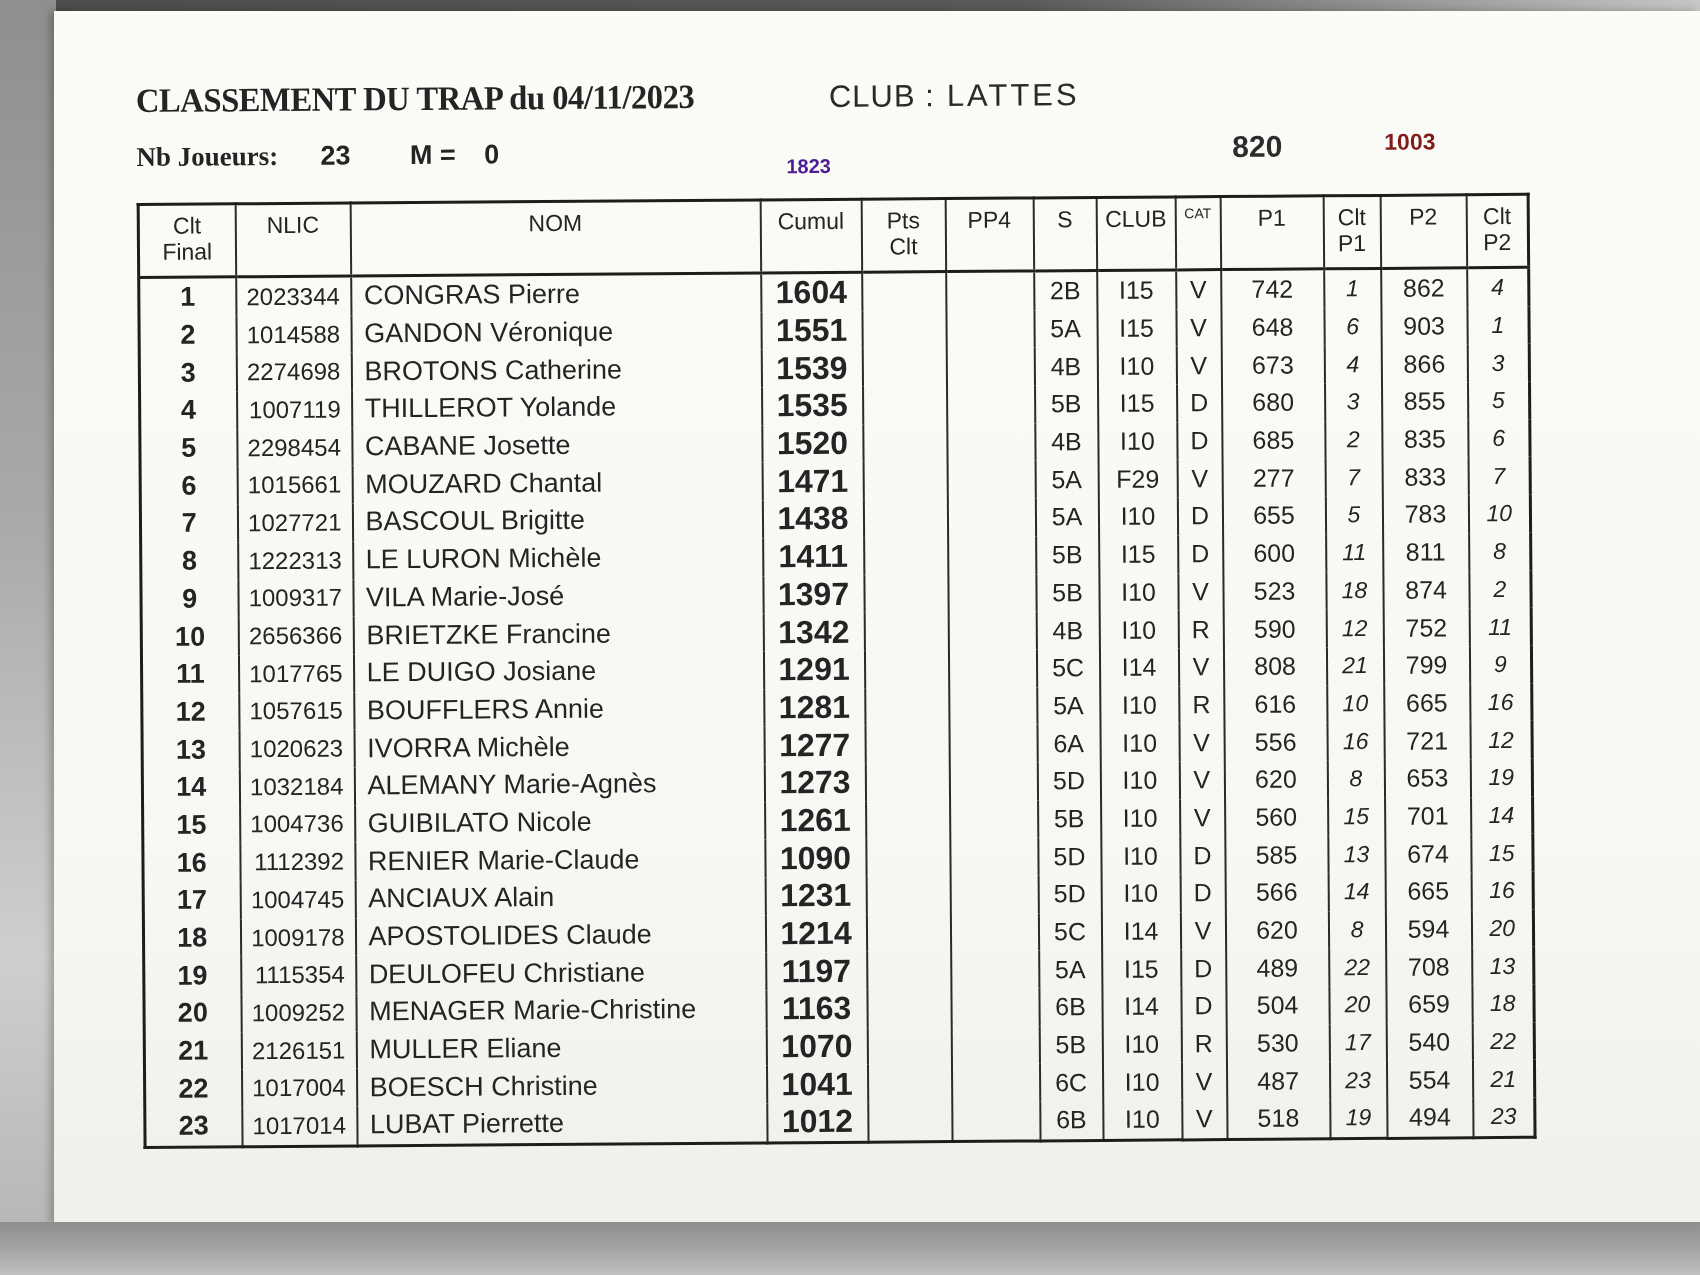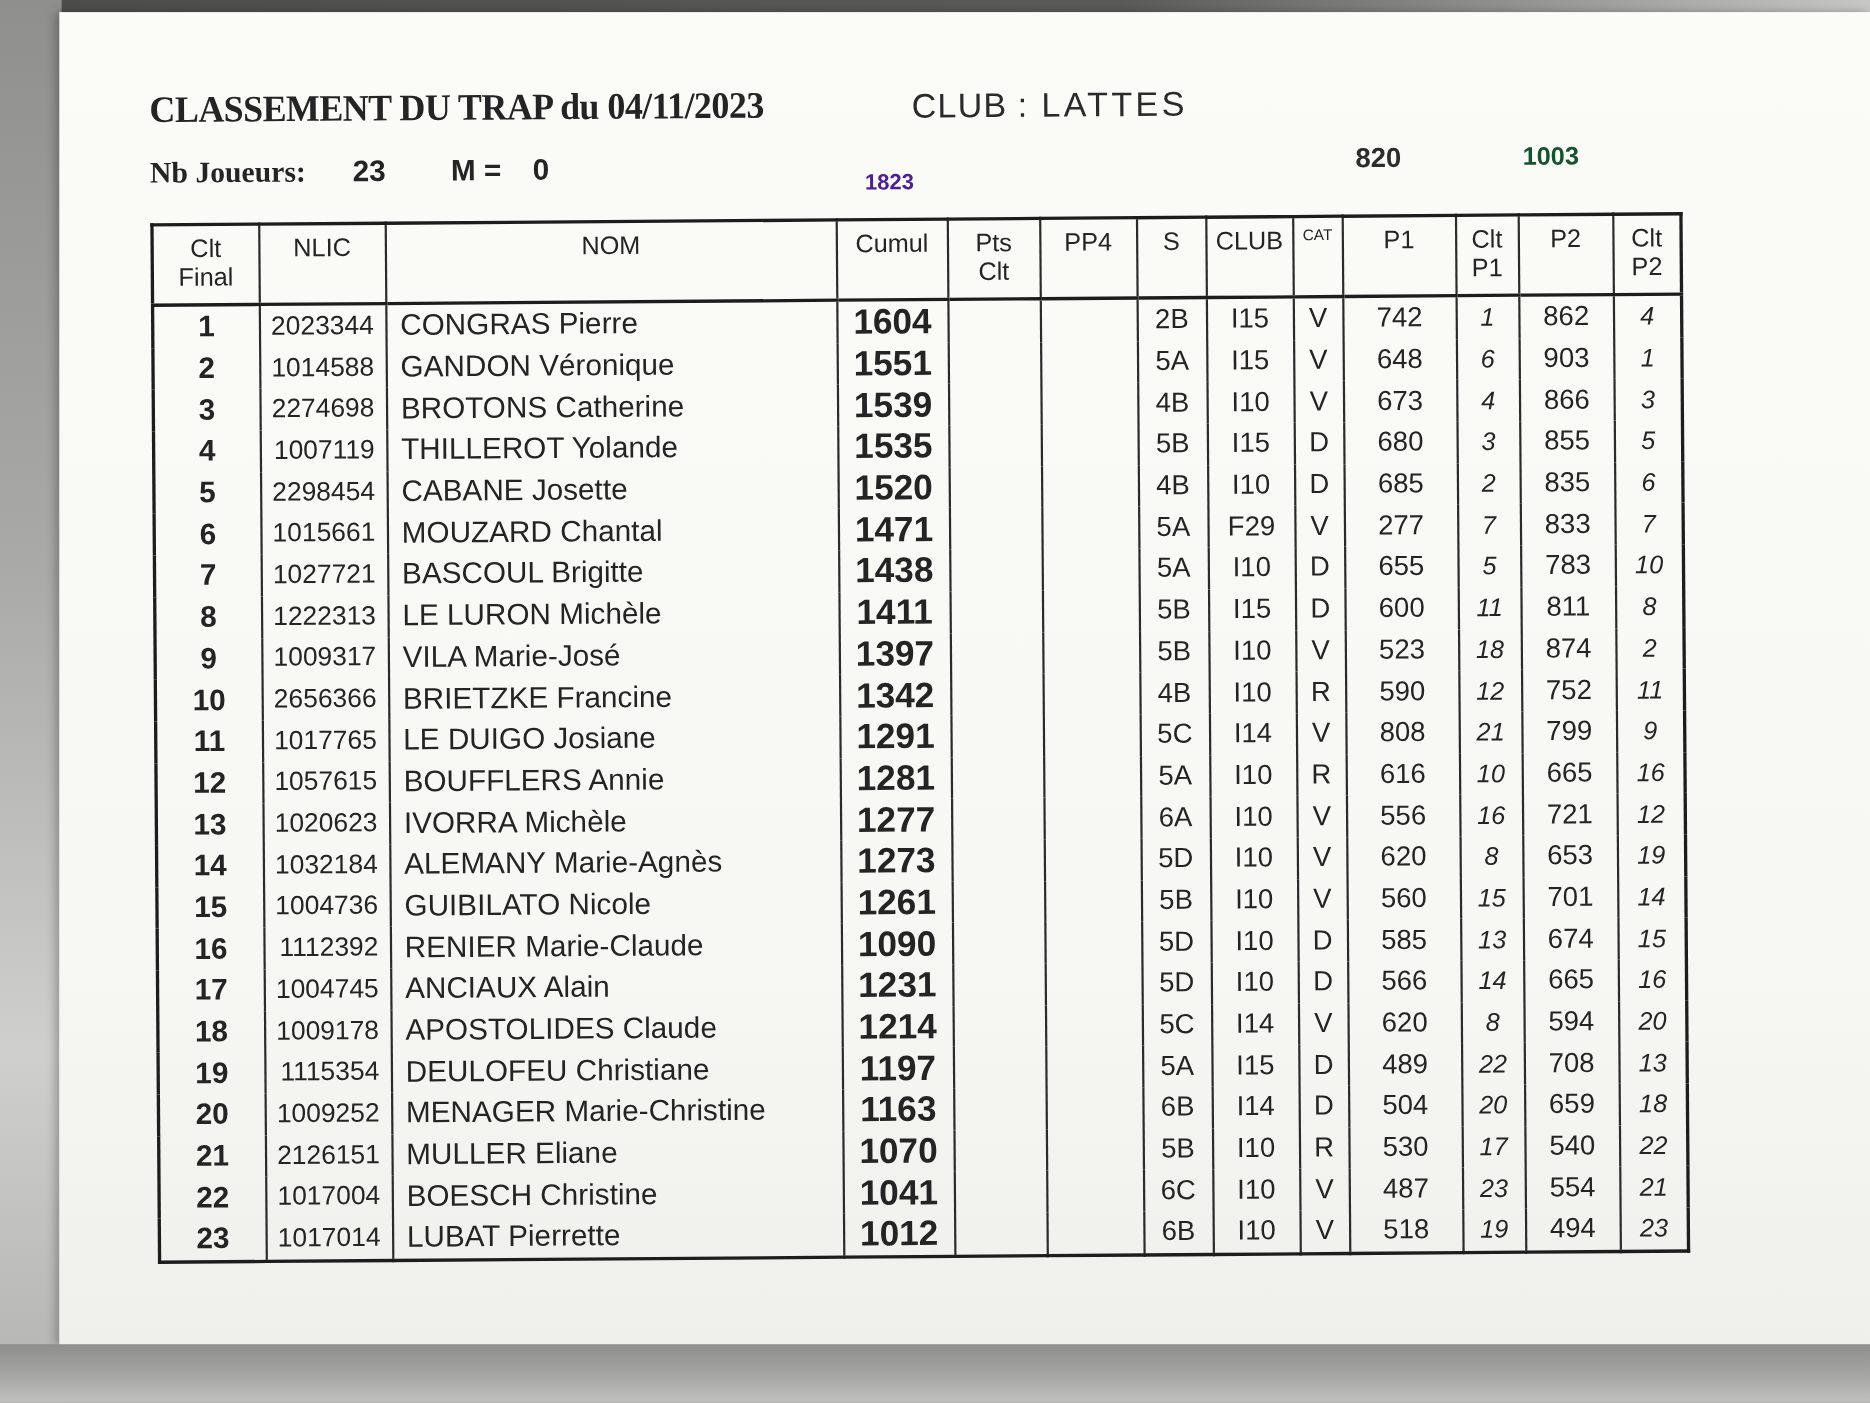--- a/index.html
+++ b/index.html
@@ -44,22 +44,22 @@
   }
   .club-line .club-name{margin-left:12px;letter-spacing:3px;}
   .players-line{
     position:absolute;left:140px;top:142px;white-space:nowrap;color:#242424;
   }
   .players-line .lbl{font-family:"Liberation Serif",serif;font-weight:700;font-size:27px;}
   .players-line .val{font-weight:700;font-size:27px;margin-left:38px;}
   .players-line .m-lbl{font-weight:700;font-size:27px;margin-left:55px;}
   .players-line .m-val{font-weight:700;font-size:27px;margin-left:24px;}
   .total-cumul{position:absolute;left:790px;top:160px;font-weight:700;font-size:20px;color:#4c1d95;}
-  .total-p1{position:absolute;left:1236px;top:138px;font-weight:700;font-size:25px;color:#2c2c2c;}
-  .total-p2{position:absolute;left:1388px;top:138px;font-weight:700;font-size:23px;color:#14532d;}
+  .total-p1{position:absolute;left:1236px;top:138px;font-weight:700;font-size:30px;color:#2c2c2c;}
+  .total-p2{position:absolute;left:1388px;top:138px;font-weight:700;font-size:23px;color:#7f1d1d;}
 
   
   table.ranking{
     position:absolute;left:140px;top:203px;width:1390px;
     border-collapse:collapse;table-layout:fixed;
     color:#242424;
   }
   table.ranking th,table.ranking td{
     border-left:2px solid #2b2b2b;border-right:2px solid #2b2b2b;
     overflow:hidden;white-space:nowrap;

